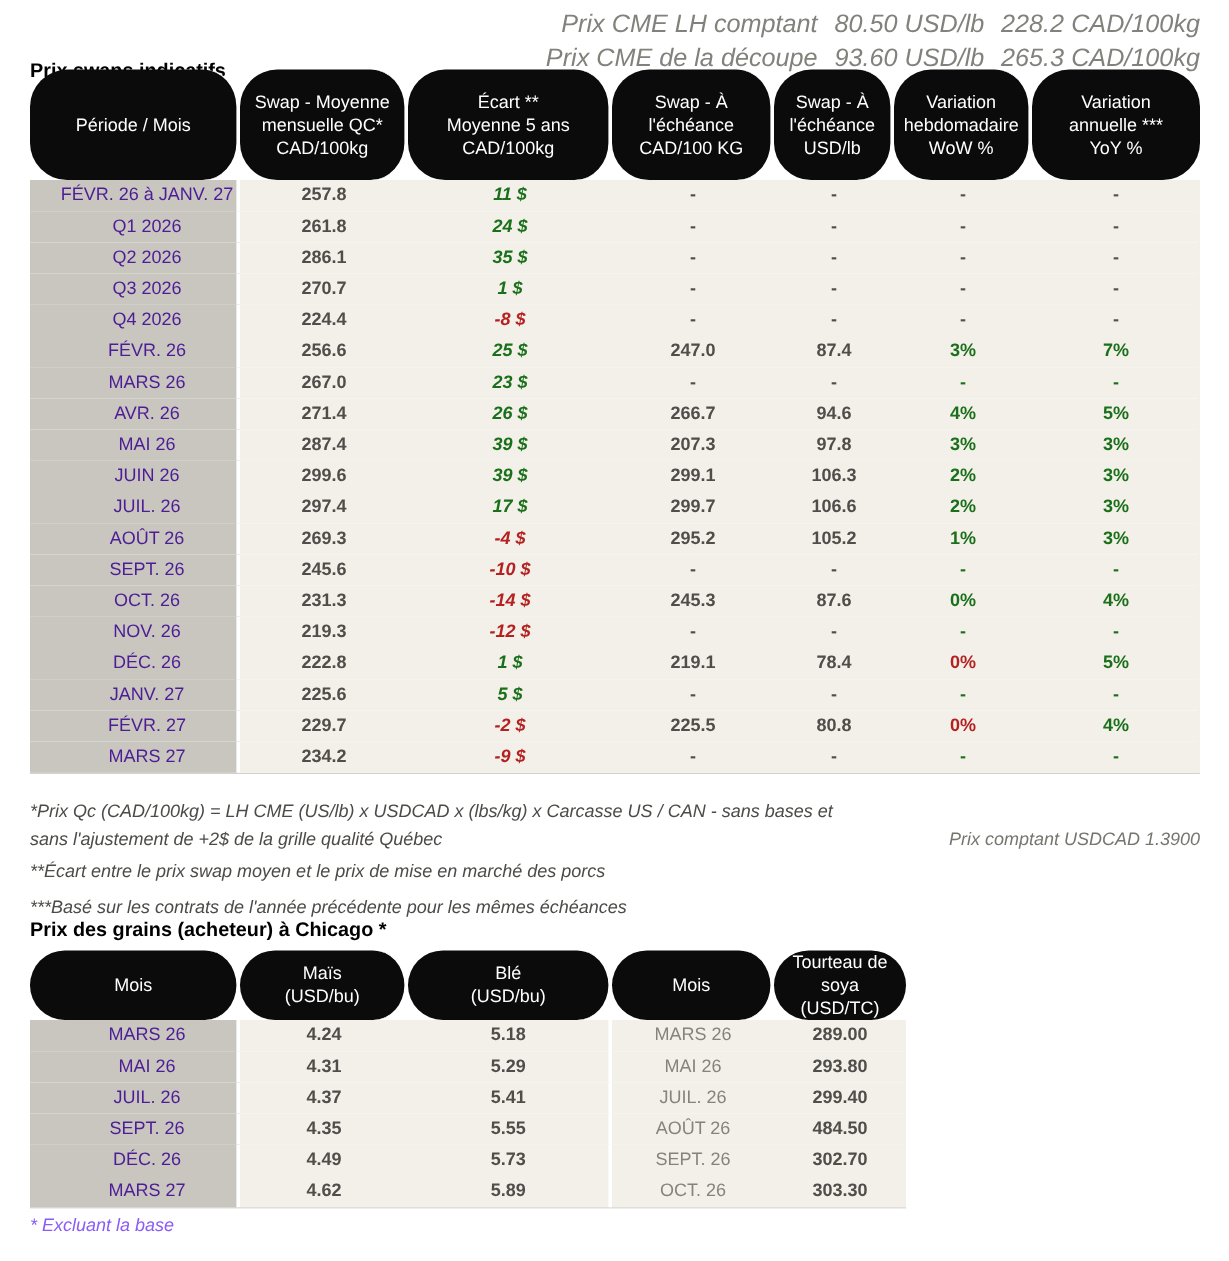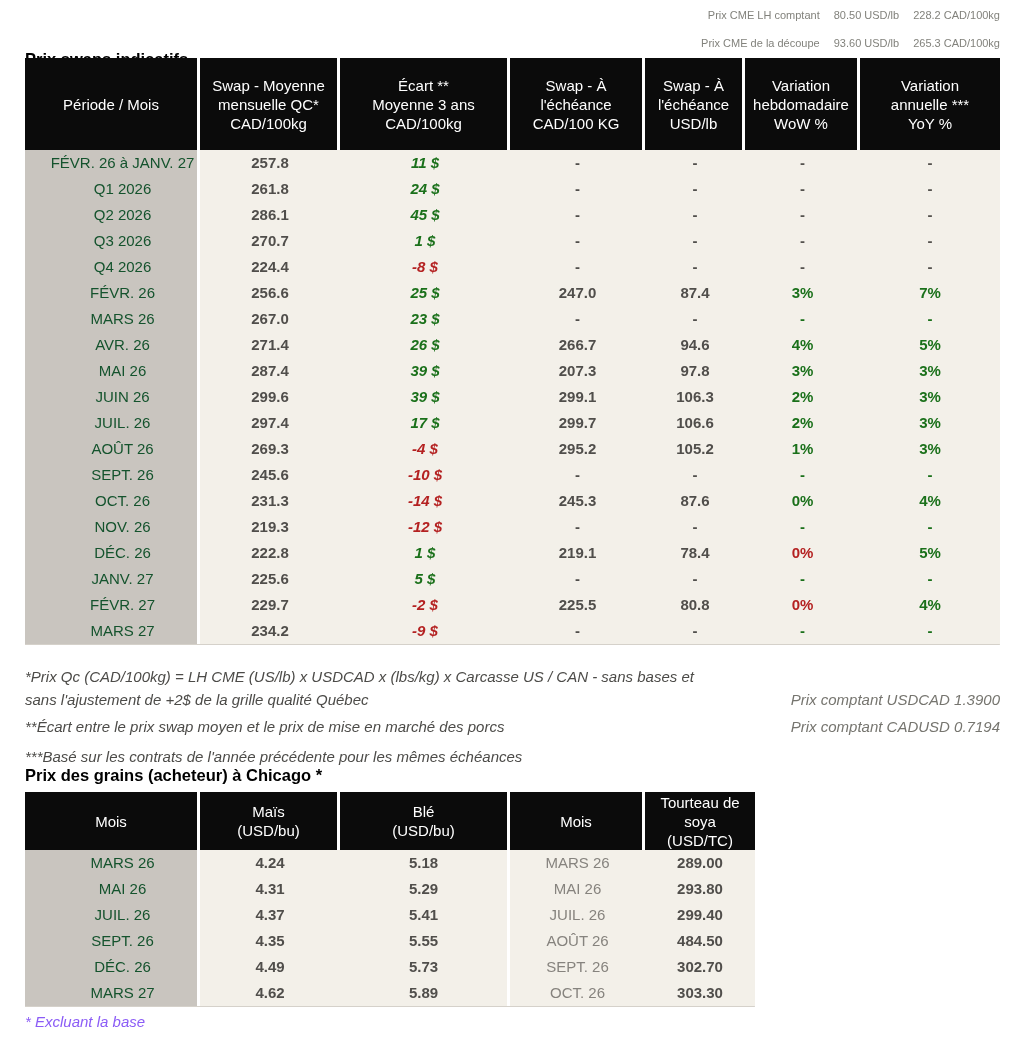--- a/index.html
+++ b/index.html
@@ -1,40 +1,40 @@
 <!DOCTYPE html>
 <html style="--positive: #1a701a; --negative: #b42121; --neutral: #54524e; --header-bg: #0b0b0b; --row-bg: #f3f0e9; --period-bg: #c9c5bf;"><head>
 <meta charset="utf-8">
 <style>
   html,body{margin:0;padding:0;background:#fff;}
   body{width:1024px;height:1051px;position:relative;font-family:"Liberation Sans","DejaVu Sans",sans-serif;overflow:hidden;}
 
   
-  .cme-line{position:absolute;right:24px;display:flex;gap:14px;color:#82827c;font-size:11px;white-space:nowrap;justify-content:flex-end;}
+  .cme-line{position:absolute;right:24px;display:flex;gap:14px;font-style:italic;color:#82827c;font-size:21px;white-space:nowrap;justify-content:flex-end;}
   #cme-line-1{top:9px;}
   #cme-line-2{top:37px;}
   .section-title{position:absolute;left:25px;font-size:16.5px;font-weight:bold;color:#000;white-space:nowrap;}
   #swaps-title{top:50px;}
   #grains-title{top:766px;}
 
   
   .tbl{position:absolute;left:25px;}
   #swaps-table{top:58px;width:975px;}
   #grains-table{top:792px;width:730px;}
   .thead{display:grid;}
   #swaps-table .thead{grid-template-columns:175px 140px 170px 135px 100px 115px 140px;height:92px;}
   #grains-table .thead{grid-template-columns:175px 140px 170px 135px 110px;height:58px;}
-  .th{background:var(--header-bg,#0b0b0b);color:#fff;display:flex;flex-direction:column;justify-content:center;align-items:center;text-align:center;font-size:15px;line-height:19px;box-sizing:border-box;border-right:3px solid #fff;}
+  .th{background:var(--header-bg,#0b0b0b);color:#fff;display:flex;flex-direction:column;justify-content:center;align-items:center;text-align:center;font-size:15px;line-height:19px;box-sizing:border-box;border-right:3px solid #fff;border-radius:31px;}
   .th:last-child{border-right:none;}
   .tbody{border-right:1px solid #dedbd4;border-bottom:1px solid #d5d1ca;}
   .tr{display:grid;height:26px;}
   #swaps-table .tr{grid-template-columns:175px 140px 170px 135px 100px 115px 140px;}
   #grains-table .tr{grid-template-columns:175px 140px 170px 135px 110px;}
   .td{font-size:15px;line-height:26px;text-align:center;background:var(--row-bg,#f3f0e9);box-sizing:border-box;white-space:nowrap;}
-  .c-period{background:var(--period-bg,#c9c5bf);border-right:3px solid #fff;color:#14532d;padding-left:23px;}
+  .c-period{background:var(--period-bg,#c9c5bf);border-right:3px solid #fff;color:#4c1d95;padding-left:23px;}
   .c-monthmid{color:#86837e;}
   .sep-right{border-right:3px solid #fff;}
   .bold{font-weight:bold;color:#504e4b;}
   .c-ecart{font-style:italic;font-weight:bold;}
   .c-pct{font-weight:bold;}
   .green{color:var(--positive,#1a701a);}
   .red{color:var(--negative,#b42121);}
   .gray{color:var(--neutral,#54524e);}
 
   
@@ -71,21 +71,21 @@
       </div>
 
       <div class="th">
         <div>Swap - Moyenne</div>
         <div>mensuelle QC*</div>
         <div>CAD/100kg</div>
       </div>
 
       <div class="th">
         <div>Écart **</div>
-        <div>Moyenne 3 ans</div>
+        <div>Moyenne 5 ans</div>
         <div>CAD/100kg</div>
       </div>
 
       <div class="th">
         <div>Swap - À</div>
         <div>l'échéance</div>
         <div>CAD/100 KG</div>
       </div>
 
       <div class="th">
@@ -124,21 +124,21 @@
         <div class="td c-ecart green">24 $</div>
         <div class="td bold">-</div>
         <div class="td bold">-</div>
         <div class="td c-pct gray">-</div>
         <div class="td c-pct gray">-</div>
       </div>
 
       <div class="tr">
         <div class="td c-period">Q2 2026</div>
         <div class="td bold">286.1</div>
-        <div class="td c-ecart green">45 $</div>
+        <div class="td c-ecart green">35 $</div>
         <div class="td bold">-</div>
         <div class="td bold">-</div>
         <div class="td c-pct gray">-</div>
         <div class="td c-pct gray">-</div>
       </div>
 
       <div class="tr">
         <div class="td c-period">Q3 2026</div>
         <div class="td bold">270.7</div>
         <div class="td c-ecart green">1 $</div>
@@ -303,21 +303,20 @@
 <div id="swaps-footnotes">
   <div class="fnrow" id="fnrow-1">
     <span>*Prix Qc (CAD/100kg) = LH CME (US/lb) x USDCAD x (lbs/kg) x Carcasse US / CAN - sans bases et</span>
   </div>
   <div class="fnrow" id="fnrow-2">
     <span>sans l'ajustement de +2$ de la grille qualité Québec</span>
     <span class="spot">Prix comptant USDCAD 1.3900</span>
   </div>
   <div class="fnrow" id="fnrow-3">
     <span>**Écart entre le prix swap moyen et le prix de mise en marché des porcs</span>
-    <span class="spot">Prix comptant CADUSD 0.7194</span>
   </div>
   <div class="fnrow" id="fnrow-4">
     <span>***Basé sur les contrats de l'année précédente pour les mêmes échéances</span>
   </div>
 </div>
 
 <div class="section-title" id="grains-title">Prix des grains (acheteur) à Chicago *</div>
 
 <div class="tbl" id="grains-table">
   <div class="thead">

